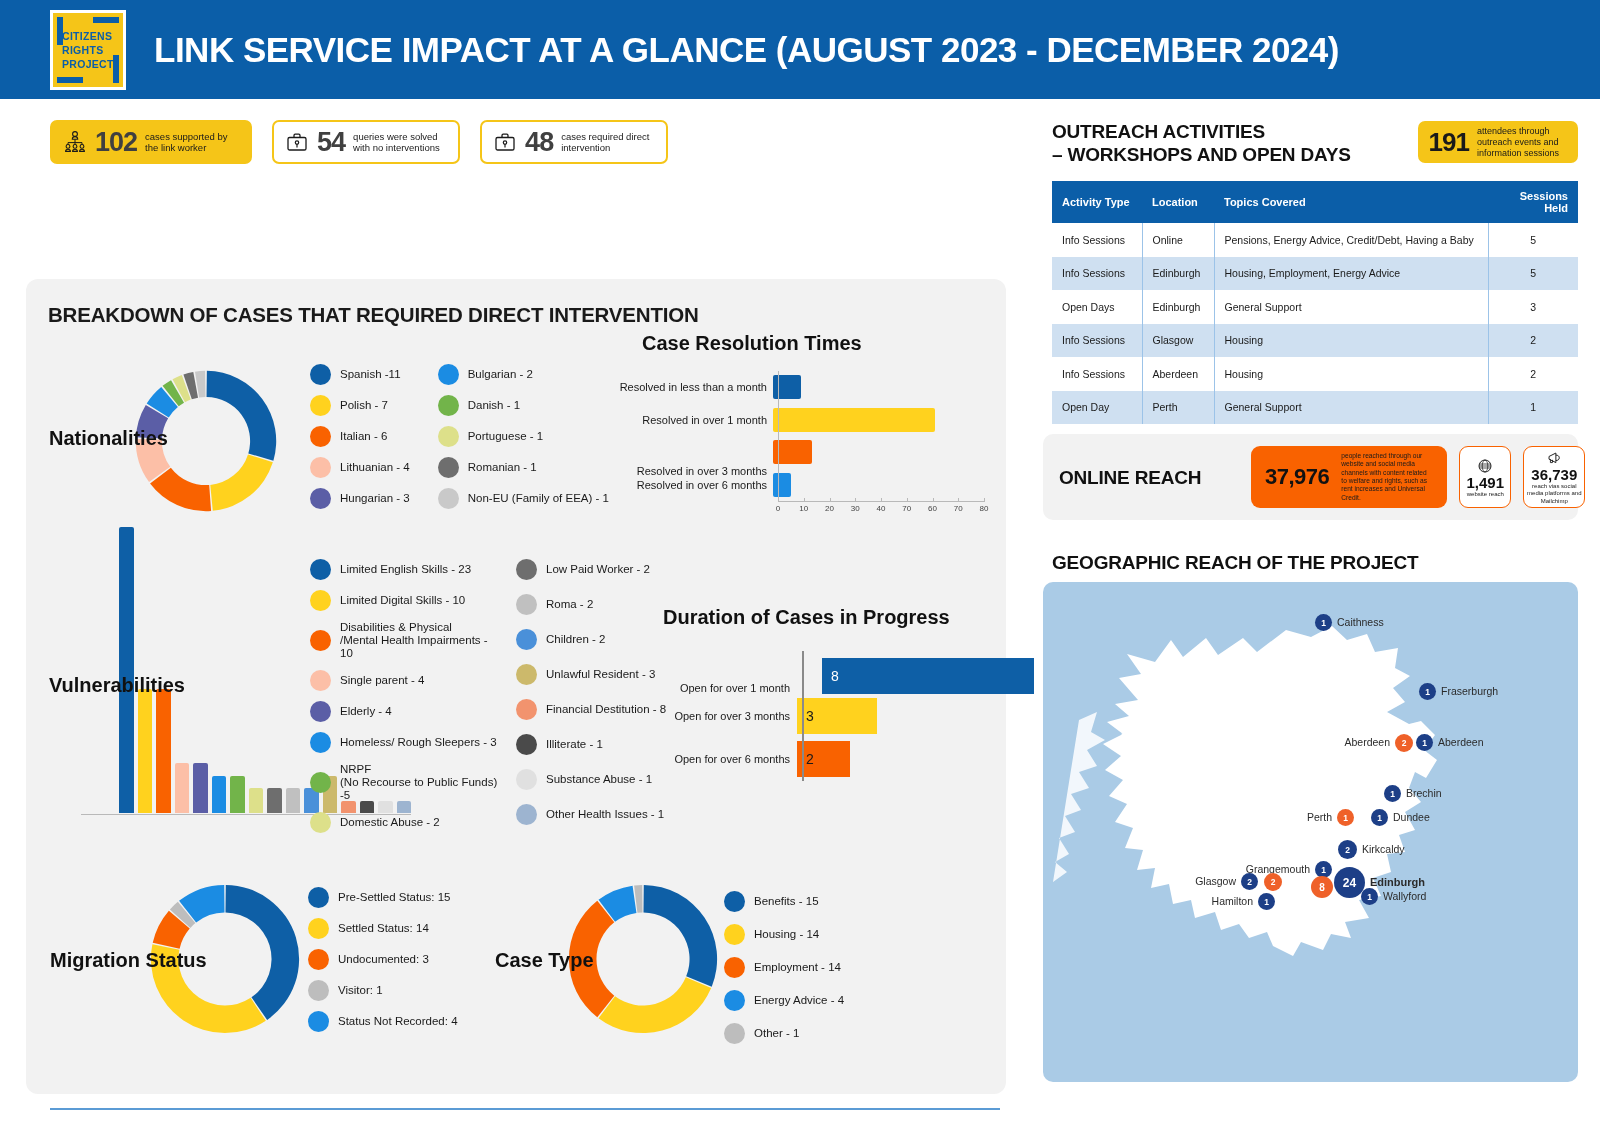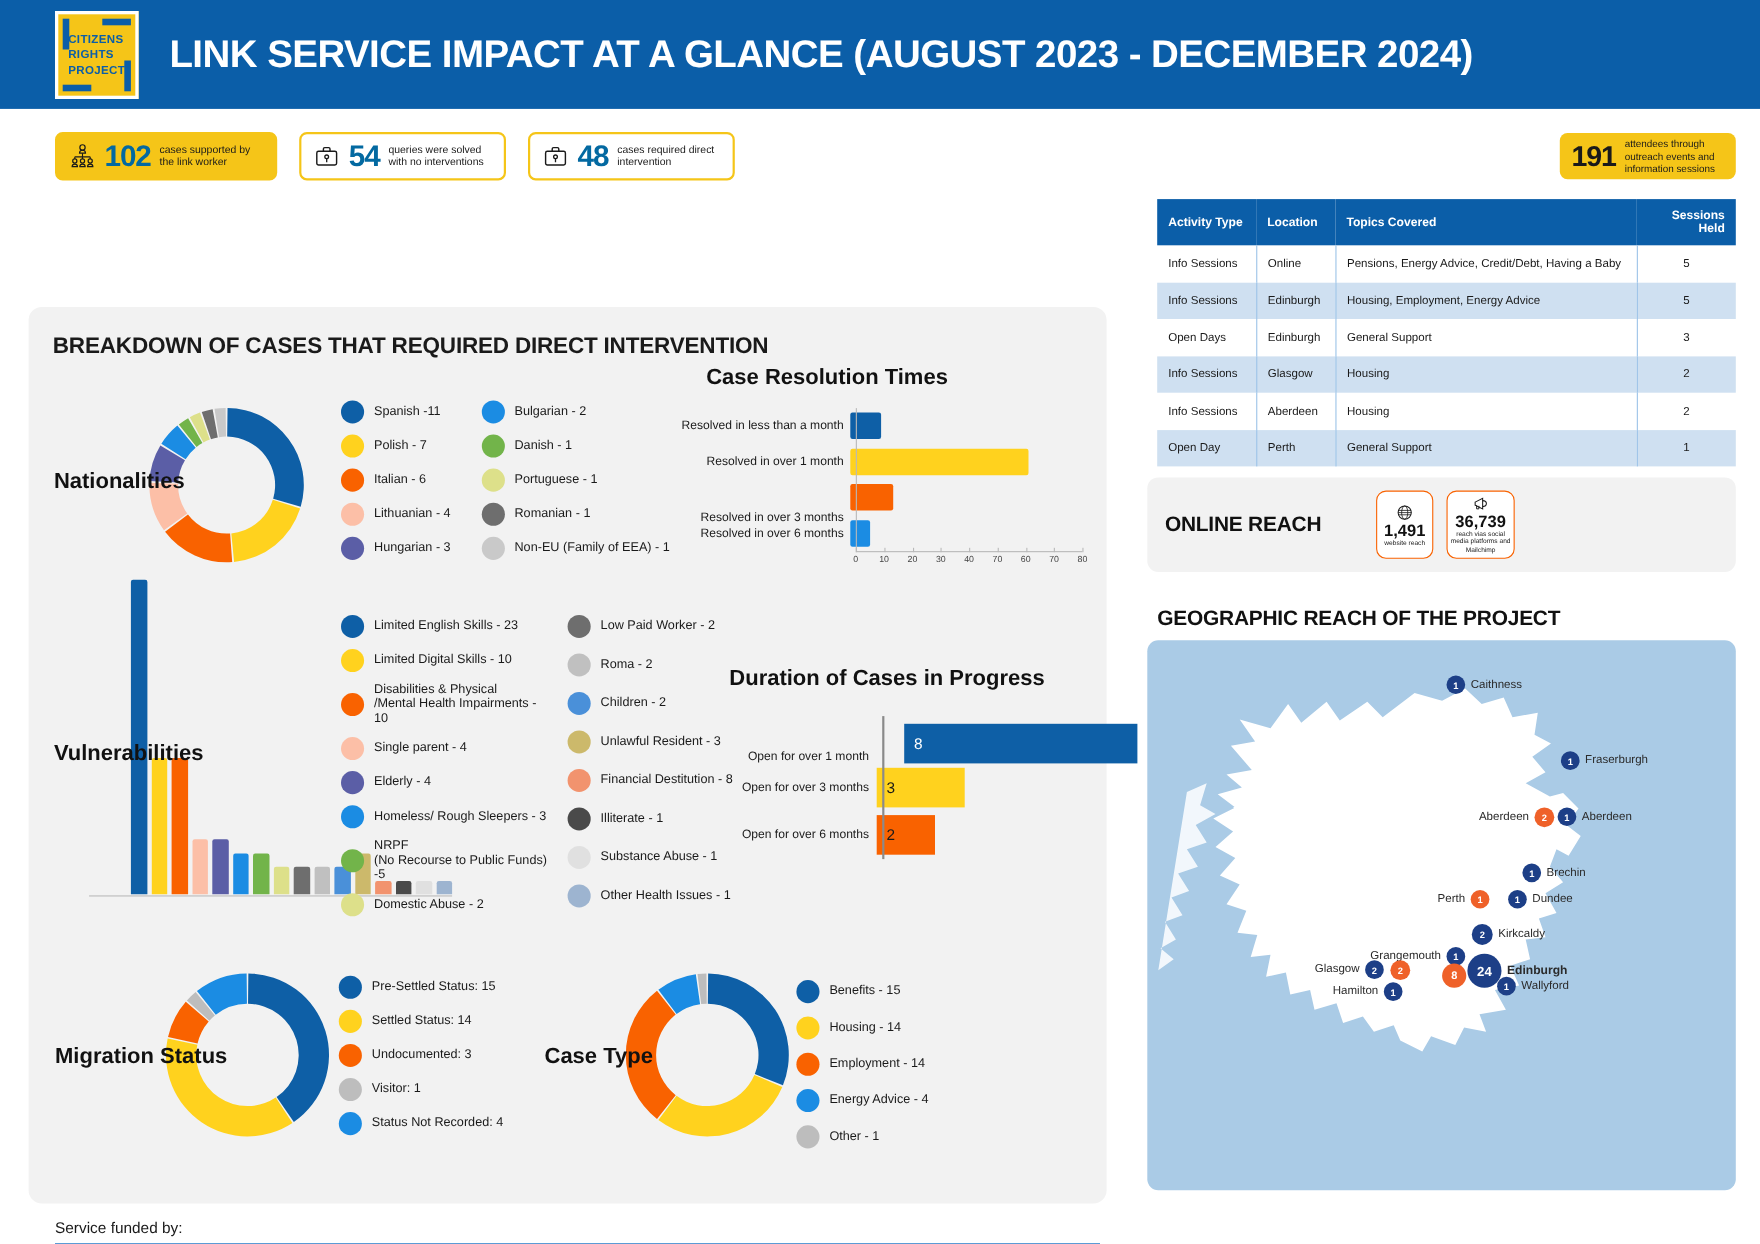--- a/index.html
+++ b/index.html
@@ -38,21 +38,21 @@
   
   .left-col { position: absolute; left: 0; top: 99px; width: 1030px; height: 1032px; }
 
   .kpi-row { display: flex; gap: 20px; padding: 21px 0 0 50px; }
   .kpi {
     height: 44px; border-radius: 7px; display: flex; align-items: center;
     padding: 0 11px; gap: 8px;
   }
   .kpi.filled { background: #f5c518; border: 2px solid #f5c518; }
   .kpi.outline { background: #fff; border: 2px solid #f5c518; }
-  .kpi .num { font-size: 27px; font-weight: bold; color: #0369a1; letter-spacing: -1px; }
+  .kpi .num { font-size: 27px; font-weight: bold; color: #404040; letter-spacing: -1px; }
   .kpi .lbl { font-size: 9.5px; line-height: 11.5px; color: #1a1a1a; max-width: 94px; }
   .kpi .ico { width: 24px; height: 24px; flex: none; }
 
   .panel {
     position: absolute; left: 26px; top: 180px;
     width: 980px; height: 815px; background: #f2f2f2; border-radius: 12px;
   }
   .panel-title {
     position: absolute; left: 22px; top: 24px;
     font-size: 20.5px; font-weight: bold; color: #1a1a1a; letter-spacing: -0.2px;
@@ -484,28 +484,31 @@
           <span class="legend-text">Energy Advice - 4</span>
         </div>
         <div class="legend-item">
           <span class="dot" style="background: rgb(189, 189, 189);"></span>
           <span class="legend-text">Other - 1</span>
         </div>
       </div>
   </div>
 
   <div class="funders">
-    <div class="hdr">Service funded by:</div>
     <div class="rule"></div>
 
   </div>
 </div>
 
 <div class="right-col">
 
+  <div style="position:absolute;left:22px;top:21px;">
+    <div class="sec-title">OUTREACH ACTIVITIES</div>
+    <div class="sec-title">– WORKSHOPS AND OPEN DAYS</div>
+  </div>
   <div style="position:absolute;right:22px;top:22px;background:#f5c518;border-radius:7px;height:42px;display:flex;align-items:center;padding:0 11px;gap:8px;">
     <span style="font-size:26px;font-weight:bold;color:#1a1a1a;letter-spacing:-1px;">191</span>
     <span style="font-size:9px;line-height:11px;color:#1a1a1a;max-width:90px;">attendees through outreach events and information sessions</span>
   </div>
 
   <div style="position:absolute;left:22px;top:82px;width:526px;">
     <table class="outreach">
       <thead>
           <tr id="outreach-head">
             <th style="width: 90px;">Activity Type</th>
@@ -550,20 +553,24 @@
             <td>Perth</td>
             <td>General Support</td>
             <td>1</td>
           </tr>
         </tbody>
     </table>
   </div>
 
   <div class="online-panel" style="position:absolute;left:13px;top:335px;width:535px;">
     <div class="sec-title" style="flex:none;width:180px;">ONLINE REACH</div>
+    <div class="orange-card">
+      <span class="big">37,976</span>
+      <span class="txt">people reached through our website and social media channels with content related to welfare and rights, such as rent increases and Universal Credit.</span>
+    </div>
     <div class="mini-card">
       <svg width="16" height="16" viewBox="0 0 24 24">
         <circle cx="12" cy="12" r="9" fill="none" stroke="#1a1a1a" stroke-width="1.4"></circle>
         <ellipse cx="12" cy="12" rx="4.2" ry="9" fill="none" stroke="#1a1a1a" stroke-width="1.1"></ellipse>
         <path d="M3.3 9h17.4M3.3 15h17.4M3 12h18" stroke="#1a1a1a" stroke-width="1.1"></path>
       </svg>
       <div class="big">1,491</div>
       <div class="txt">website reach</div>
     </div>
     <div class="mini-card wide">

